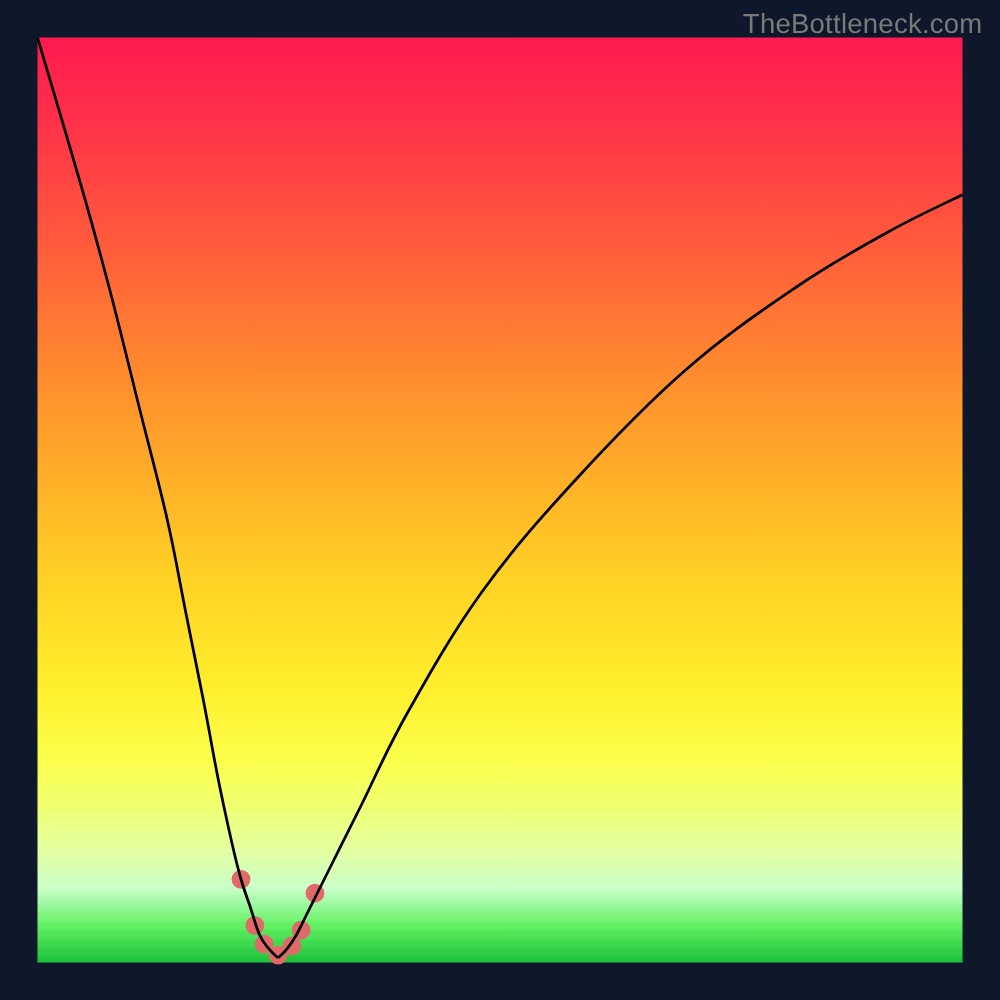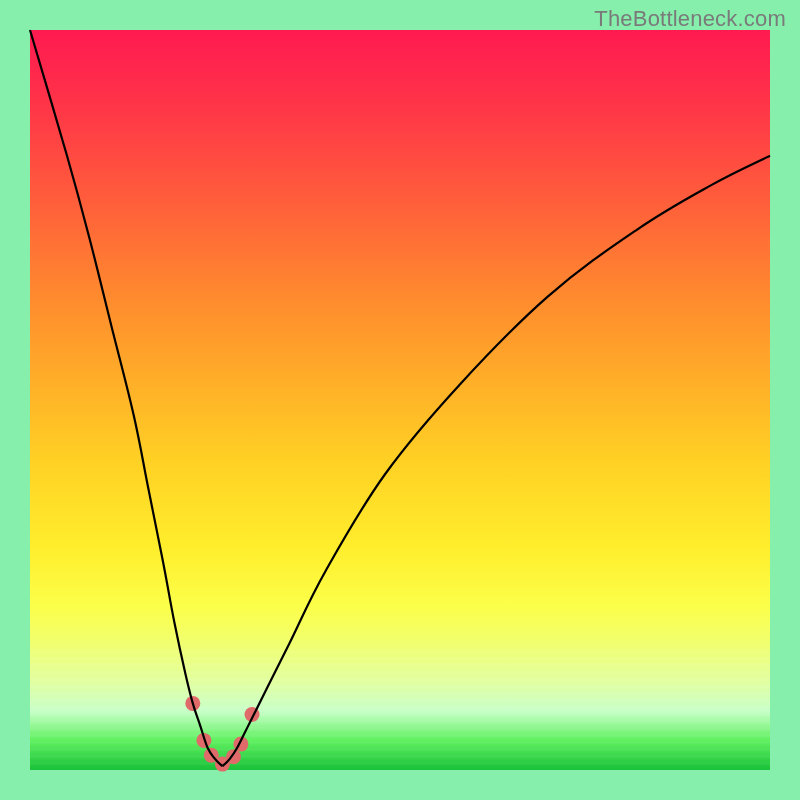--- a/index.html
+++ b/index.html
@@ -8,21 +8,21 @@
     width: 800px;
     height: 800px;
     overflow: hidden;
     background: #000;
     font-family: Arial, Helvetica, sans-serif;
   }
   .frame {
     position: relative;
     width: 800px;
     height: 800px;
-    background: #86efac;
+    background: #0f172a;
   }
   .plot-area {
     position: absolute;
     left: 30px;
     top: 30px;
     width: 740px;
     height: 740px;
     background: linear-gradient(to bottom,
       #ff1a50 0%,
       #ff2e4a 8%,

